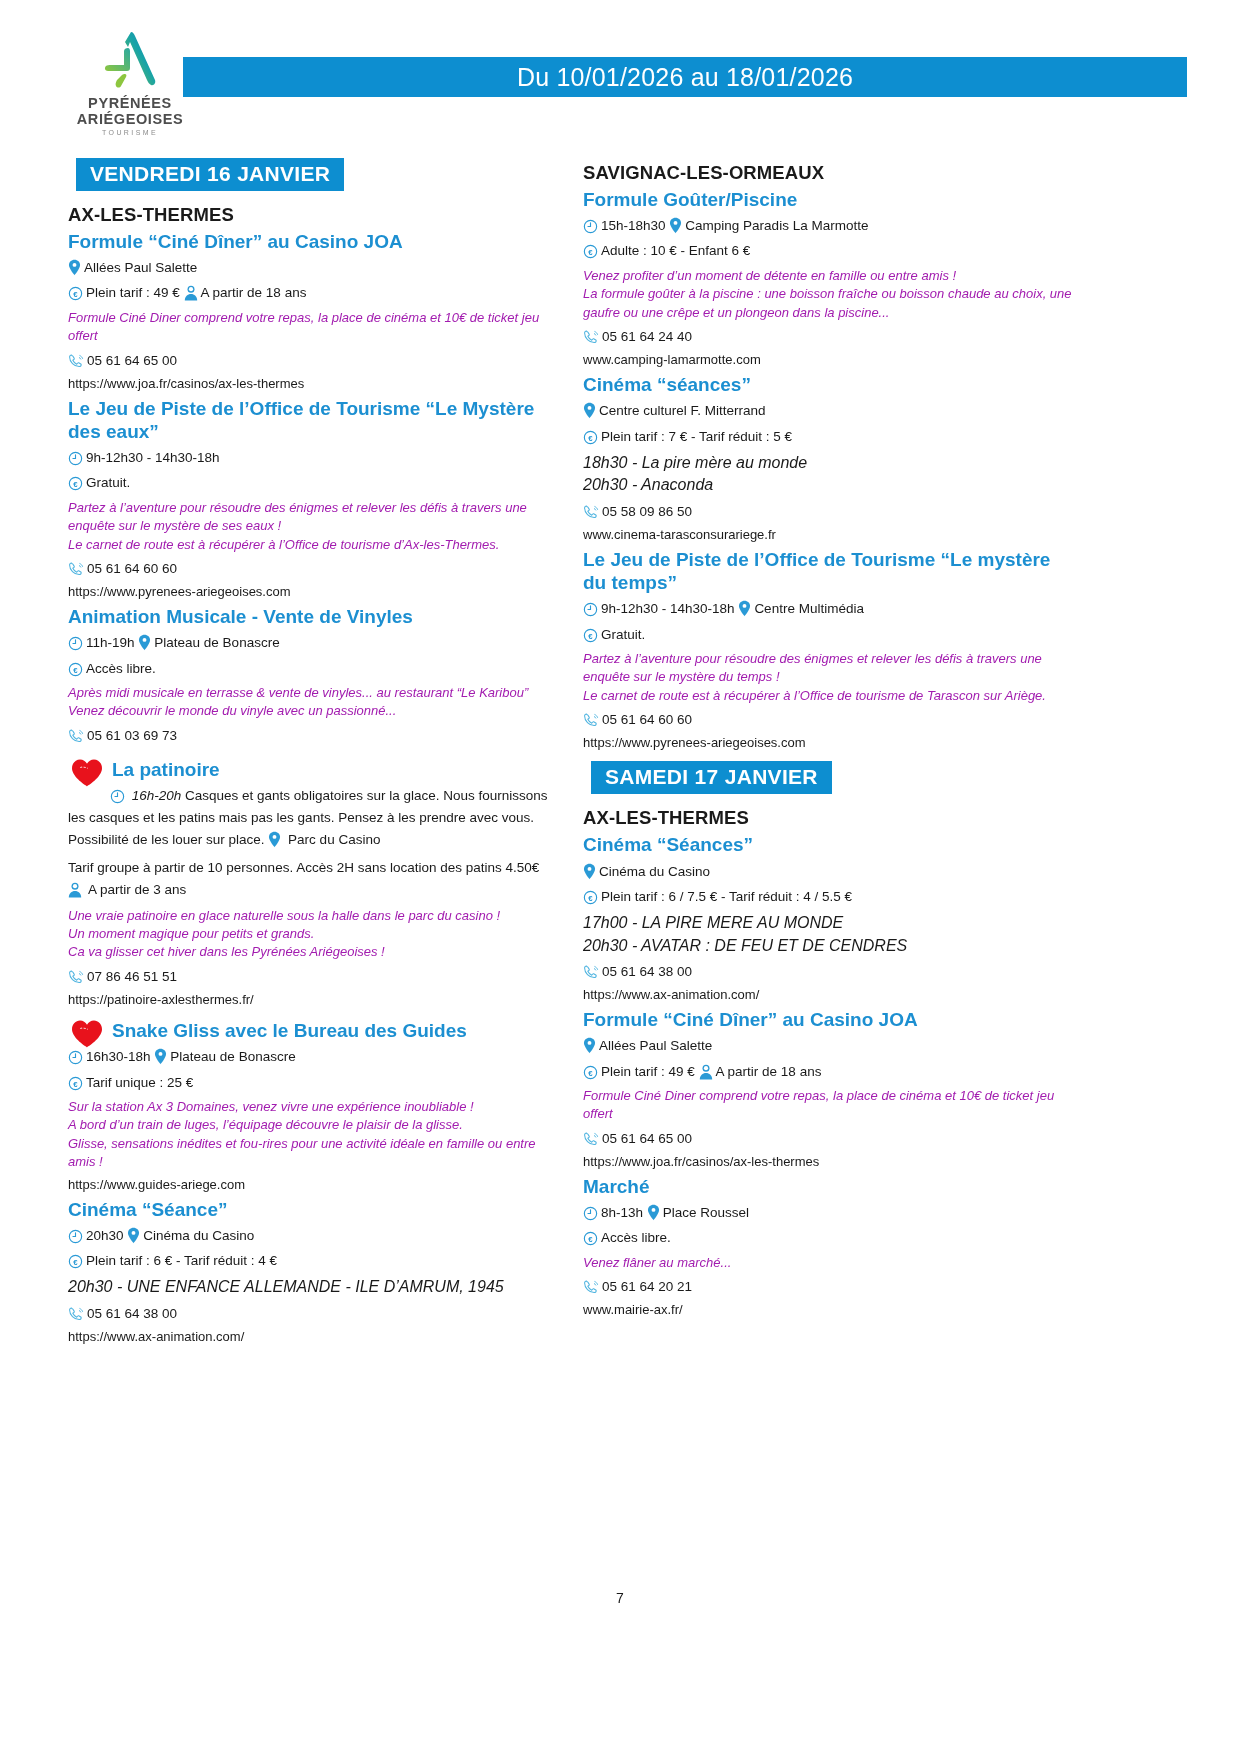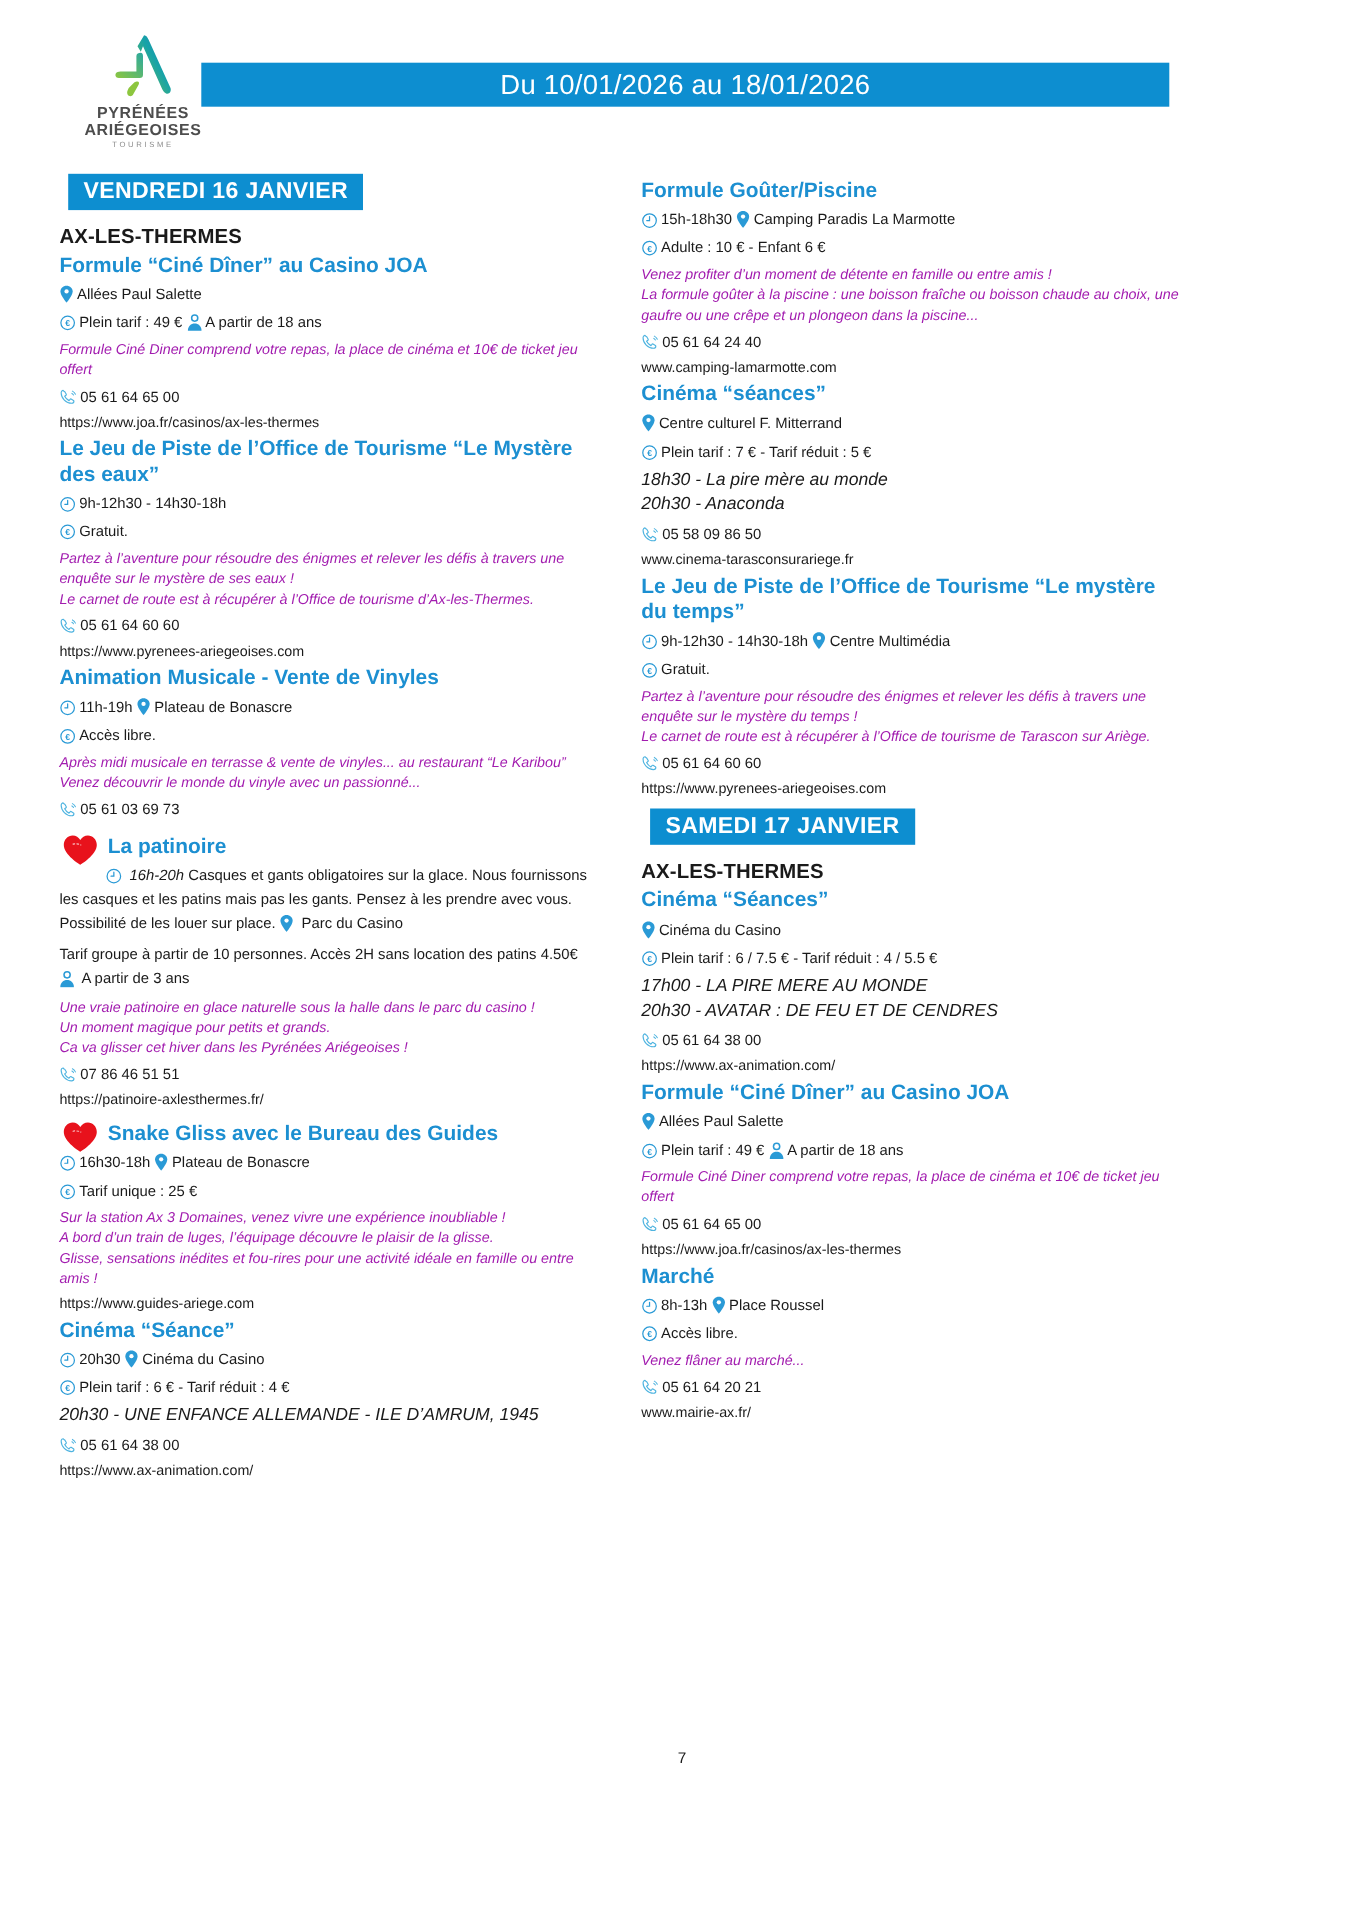--- a/index.html
+++ b/index.html
@@ -57,21 +57,21 @@
     font-size: 7px;
     color: #8c8c8c;
     letter-spacing: 2.4px;
     margin-top: 2px;
   }
 
   .date-banner {
     position: absolute;
     left: 183px;
     top: 57px;
-    width: 880px;
+    width: 1004px;
     height: 40px;
     background: #0d8ed0;
     color: #ffffff;
     display: flex;
     align-items: center;
     justify-content: center;
     font-size: 25px;
     font-weight: 400;
     letter-spacing: 0.2px;
   }
@@ -81,21 +81,21 @@
     position: absolute;
     top: 158px;
     left: 0;
     width: 1240px;
   }
   .col {
     position: absolute;
     top: 0;
     width: 492px;
   }
-  .col-left  { left: 54px; }
+  .col-left  { left: 68px; }
   .col-right { left: 583px; }
 
   
   .day-badge {
     display: inline-block;
     background: #0d8ed0;
     color: #ffffff;
     font-size: 21px;
     font-weight: 700;
     letter-spacing: 0.3px;
@@ -359,20 +359,21 @@
             <div class="showtimes">20h30 - UNE ENFANCE ALLEMANDE - ILE D’AMRUM, 1945</div>
             <div class="line"><span class="ico"><svg width="16" height="16" viewBox="0 0 20 20">
       <path d="M4.2 2.4 C3.1 2.4 2 3.6 2 5 C2 11.3 7.6 17 13.9 17 C15.3 17 16.5 15.9 16.5 14.7 C16.5 14.3 16.3 14 16 13.8 L13.3 12.2 C12.9 12 12.4 12.1 12.1 12.5 L10.9 14 C9.1 13.1 6.9 10.9 6 9.1 L7.5 7.9 C7.9 7.6 8 7.1 7.8 6.7 L6.2 4 C6 3.7 5.7 3.5 5.3 3.5 Z" fill="none" stroke="#4fb4e0" stroke-width="1.3" stroke-linejoin="round"></path>
       <path d="M14.8 3.2 C16.4 3.9 17.6 5.2 18.2 6.8" fill="none" stroke="#4fb4e0" stroke-width="1.2" stroke-linecap="round"></path>
       <path d="M14.2 5.8 C15 6.2 15.6 6.8 16 7.6" fill="none" stroke="#4fb4e0" stroke-width="1.2" stroke-linecap="round"></path>
     </svg></span><span>05 61 64 38 00</span></div>
             <div class="url">https://www.ax-animation.com/</div>
           </div>
         </div></div>
     <div class="col col-right" id="col-right"><div class="town-block">
+          <div class="town">SAVIGNAC-LES-ORMEAUX</div>
           <div class="event">
             <div class="event-title">Formule Goûter/Piscine</div>
             <div class="line"><span class="seg"><span class="ico"><svg width="15" height="15" viewBox="0 0 20 20">
       <circle cx="10" cy="10" r="8.2" fill="none" stroke="#2a9ad6" stroke-width="1.5"></circle>
       <path d="M10 5.2 V10 H6.6" fill="none" stroke="#2a9ad6" stroke-width="1.5" stroke-linecap="round"></path>
     </svg></span>15h-18h30</span> <span class="seg"><span class="ico"><svg width="13" height="17" viewBox="0 0 14 18">
       <path d="M7 0.7 C3.6 0.7 1 3.2 1 6.4 C1 10.3 7 17.3 7 17.3 C7 17.3 13 10.3 13 6.4 C13 3.2 10.4 0.7 7 0.7 Z" fill="#2a9ad6"></path>
       <circle cx="7" cy="6.2" r="2.1" fill="#ffffff"></circle>
     </svg></span>Camping Paradis La Marmotte</span></div>
             <div class="line"><span class="ico"><svg width="15" height="15" viewBox="0 0 20 20">

